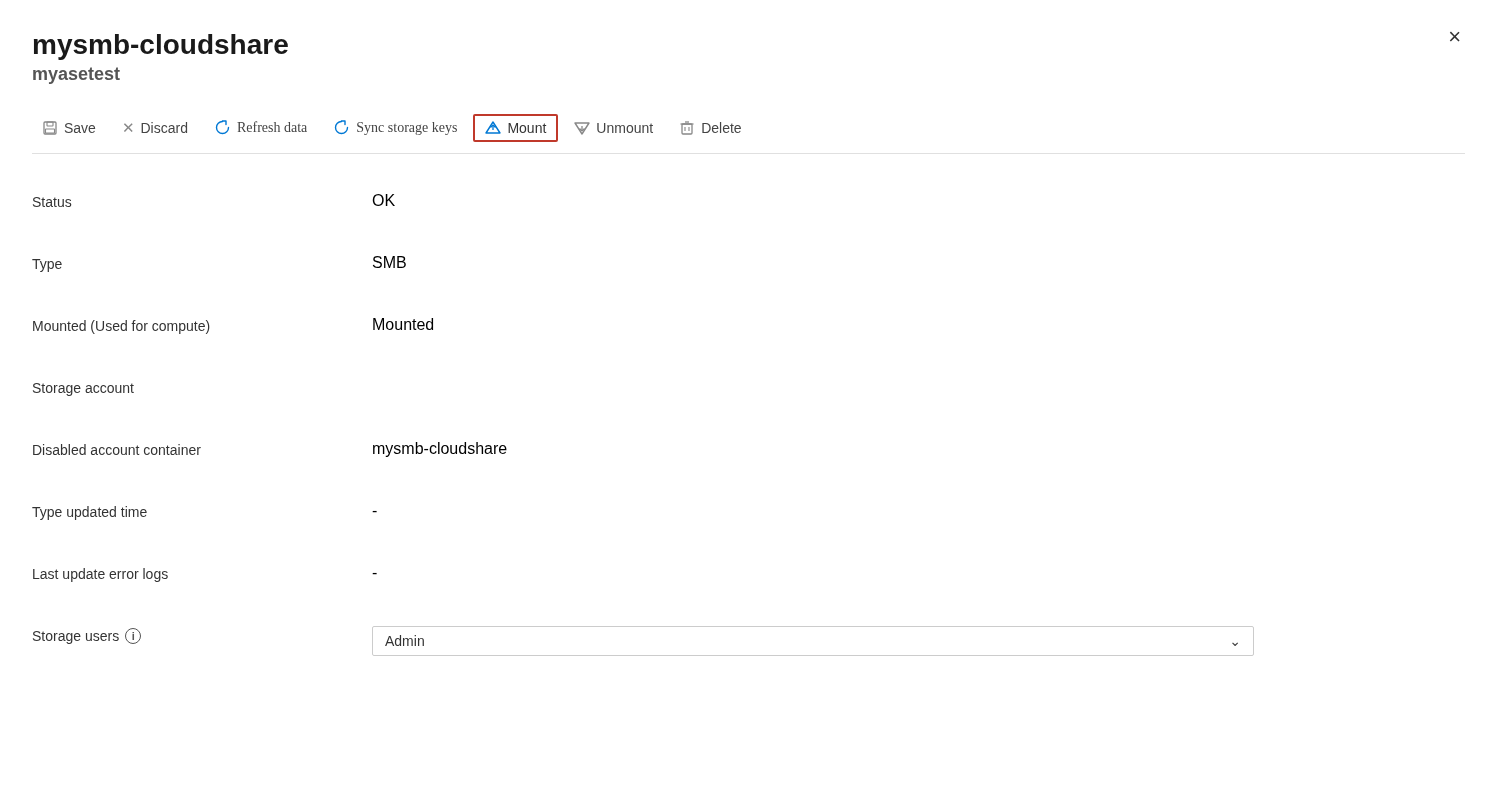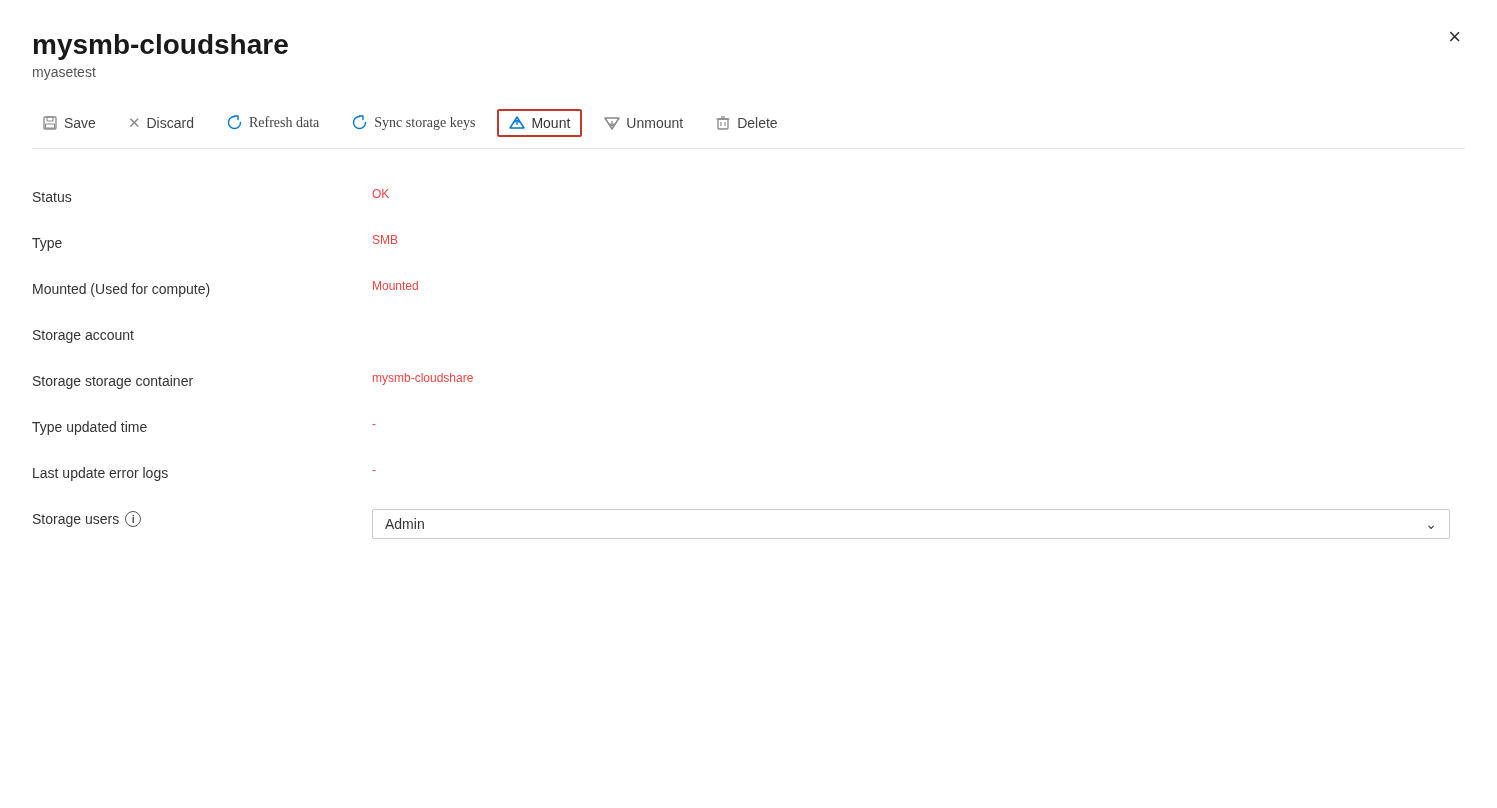--- a/index.html
+++ b/index.html
@@ -17,41 +17,42 @@
       padding: 28px 32px 20px 32px;
       position: relative;
     }
     .panel-title {
       font-size: 28px;
       font-weight: 600;
       color: #1a1a1a;
       line-height: 1.2;
     }
     .panel-subtitle {
-      font-size: 14px;
+      font-size: 18px;
       color: #555;
       margin-top: 2px;
       margin-bottom: 18px;
+      font-weight: bold;
     }
     .close-btn {
       position: absolute;
       top: 22px;
       right: 28px;
       background: none;
       border: none;
       font-size: 22px;
       cursor: pointer;
       color: #333;
       line-height: 1;
       padding: 4px 8px;
     }
     .toolbar {
       display: flex;
       align-items: center;
-      gap: 12px;
+      gap: 6px;
       padding: 10px 0;
       border-bottom: 1px solid #e0e0e0;
       flex-wrap: wrap;
     }
     .toolbar-btn {
       display: flex;
       align-items: center;
       gap: 6px;
       background: none;
       border: none;
@@ -73,40 +74,40 @@
       border: 2px solid #c0392b;
       border-radius: 2px;
       padding: 4px 10px;
     }
     .toolbar-btn.mount-btn .btn-icon { color: #0078d4; }
     .toolbar-btn.mount-btn .btn-label { color: #333; }
     .fields {
       margin-top: 24px;
       display: flex;
       flex-direction: column;
-      gap: 0;
+      gap: 16px;
     }
     .field-row {
       display: flex;
       align-items: flex-start;
       padding: 14px 0;
     }
     .field-label {
       width: 340px;
       min-width: 340px;
       font-size: 14px;
       color: #333;
       display: flex;
       align-items: center;
       gap: 6px;
       padding-top: 2px;
     }
     .field-value {
-      font-size: 12px;
-      color: #ef4444;
+      font-size: 16px;
+      color: #000000;
       flex: 1;
     }
     .info-icon {
       display: inline-flex;
       align-items: center;
       justify-content: center;
       width: 16px;
       height: 16px;
       border-radius: 50%;
       border: 1.5px solid #555;
@@ -116,21 +117,21 @@
       font-weight: 600;
       cursor: default;
       flex-shrink: 0;
     }
     .select-dropdown {
       display: flex;
       align-items: center;
       border: 1px solid #ccc;
       border-radius: 2px;
       padding: 6px 12px;
-      width: 1078px;
+      width: 882px;
       max-width: 100%;
       background: #fff;
       cursor: pointer;
       justify-content: space-between;
     }
     .select-dropdown-value {
       font-size: 14px;
       color: #333;
     }
     .select-dropdown-arrow {
@@ -240,21 +241,21 @@
     <div class="field-row">
       <div class="field-label">Mounted (Used for compute)</div>
       <div class="field-value">Mounted</div>
     </div>
 
     <div class="field-row">
       <div class="field-label">Storage account</div>
     </div>
 
     <div class="field-row">
-      <div class="field-label">Storage storage container</div>
+      <div class="field-label">Disabled account container</div>
       <div class="field-value">mysmb-cloudshare</div>
     </div>
 
     <div class="field-row">
       <div class="field-label">Type updated time</div>
       <div class="field-value">-</div>
     </div>
 
     <div class="field-row">
       <div class="field-label">Last update error logs</div>

